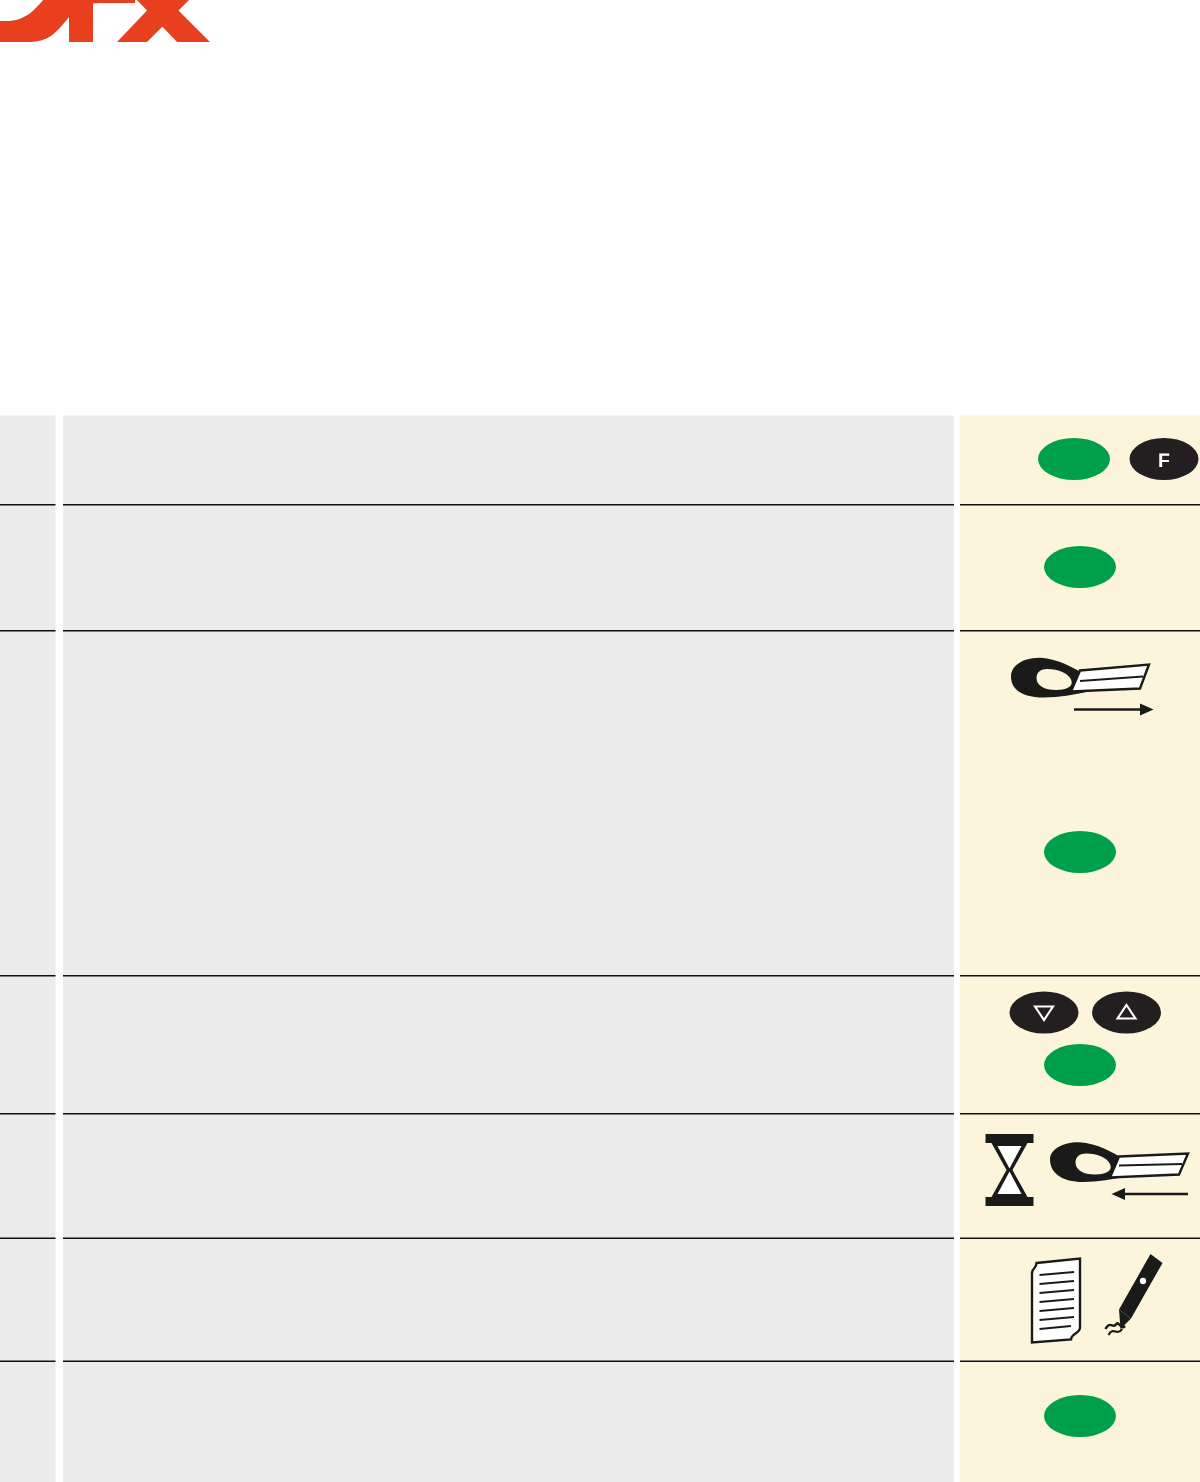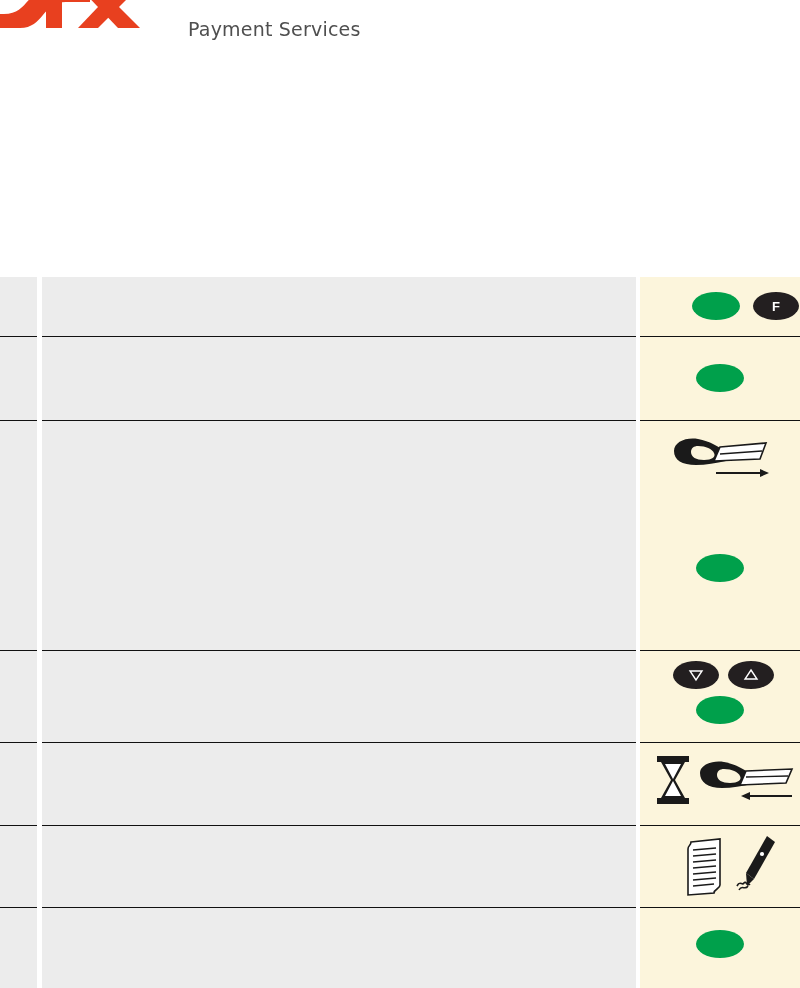--- a/index.html
+++ b/index.html
@@ -152,21 +152,20 @@
 
         <rect x="64" y="0" width="16" height="42"></rect>
 
         <path d="M96 0 L116 0 L158 42 L136 42 Z"></path>
 
         <path d="M136 0 L158 0 L116 42 L96 42 Z"></path>
       </g>
     </svg>
   </div>
 
-  <div id="brand-subtitle">Payment Services</div>
 </div>
 
 <div id="proc-table">
 
   <div class="row first" style="top:0; height:59px;">
     <div class="cell cell-step">
       <div class="step-num"></div>
     </div>
     <div class="cell cell-desc">
       <div class="desc-text"></div>

